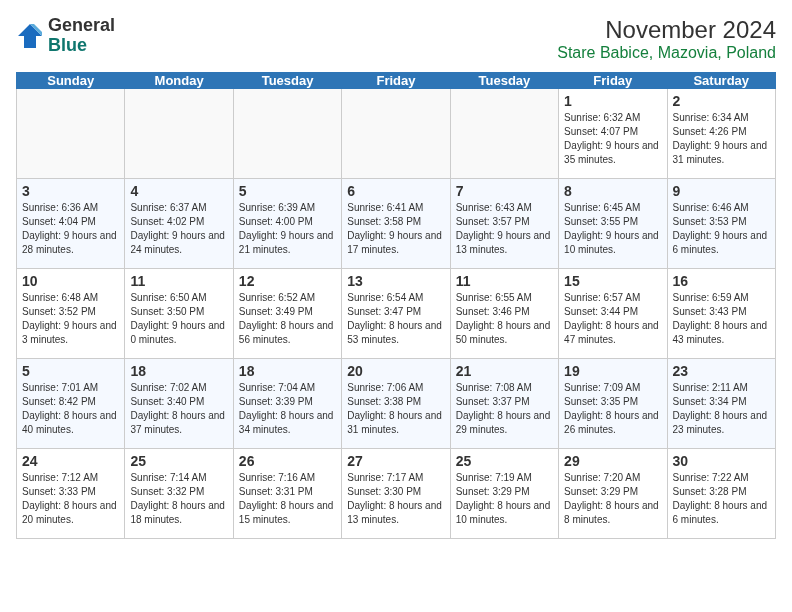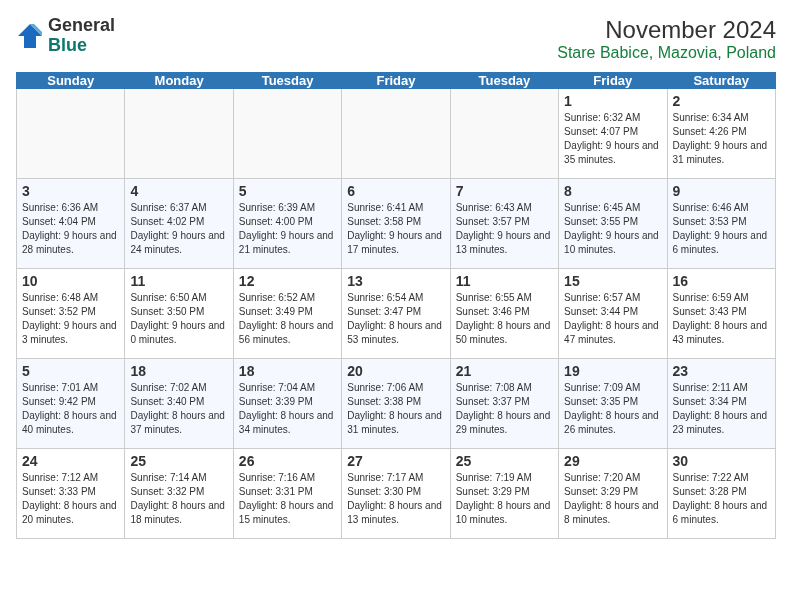--- a/index.html
+++ b/index.html
@@ -247,21 +247,21 @@
           <div class="day-info">Sunrise: 6:59 AM
 Sunset: 3:43 PM
 Daylight: 8 hours
 and 43 minutes.</div>
         </td>
       </tr>
       <tr>
         <td>
           <span class="day-num">5</span>
           <div class="day-info">Sunrise: 7:01 AM
-Sunset: 9:42 PM
+Sunset: 8:42 PM
 Daylight: 8 hours
 and 40 minutes.</div>
         </td>
         <td>
           <span class="day-num">18</span>
           <div class="day-info">Sunrise: 7:02 AM
 Sunset: 3:40 PM
 Daylight: 8 hours
 and 37 minutes.</div>
         </td>

